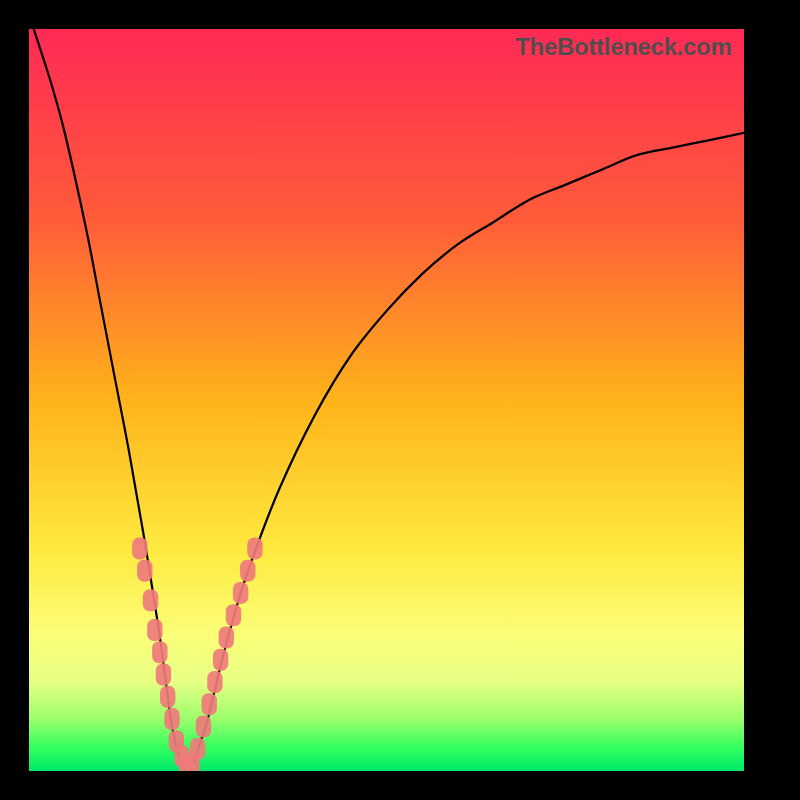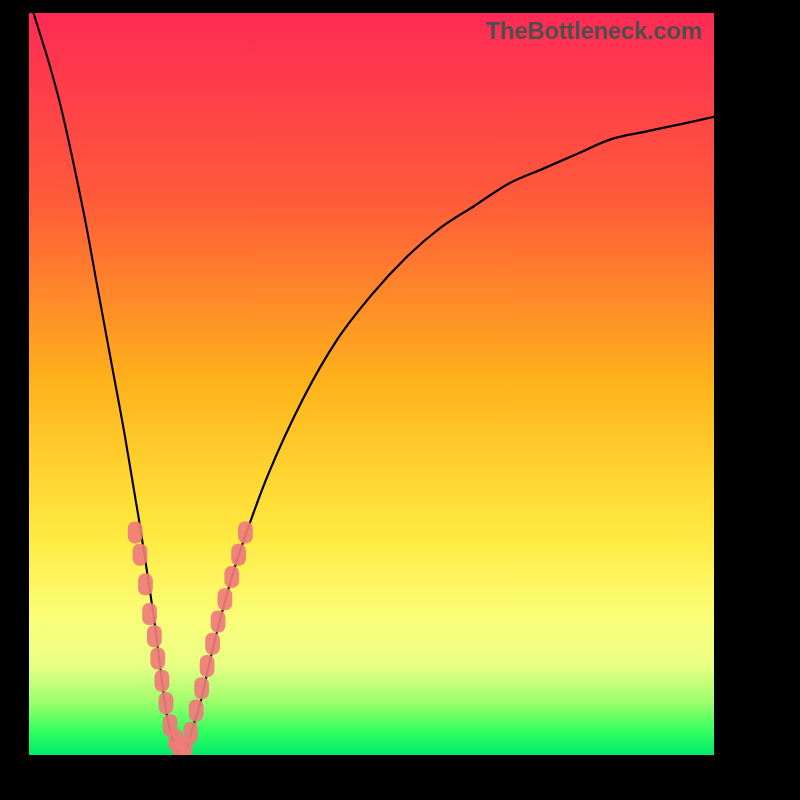--- a/index.html
+++ b/index.html
@@ -12,35 +12,36 @@
   }
   .chart-root {
     position: relative;
     width: 800px;
     height: 800px;
     background: #000;
   }
   .plot-area {
     position: absolute;
     left: 29px;
-    top: 13px;
+    top: 29px;
     width: 685px;
     height: 742px;
     background: linear-gradient(
       to bottom,
       #ff2a55 0%,
       #ff5a3a 25%,
       #ffb31a 50%,
       #ffe93f 70%,
       #fbff7a 82%,
       #e7ff84 88%,
       #9bff6b 93%,
       #2fff5e 97%,
       #00e86b 100%
     );
+    padding-left: 30px;
   }
   .watermark {
     position: absolute;
     top: 4px;
     right: 12px;
     font-size: 24px;
     font-weight: 600;
     color: #4e4e4e;
     letter-spacing: -0.3px;
     z-index: 5;

